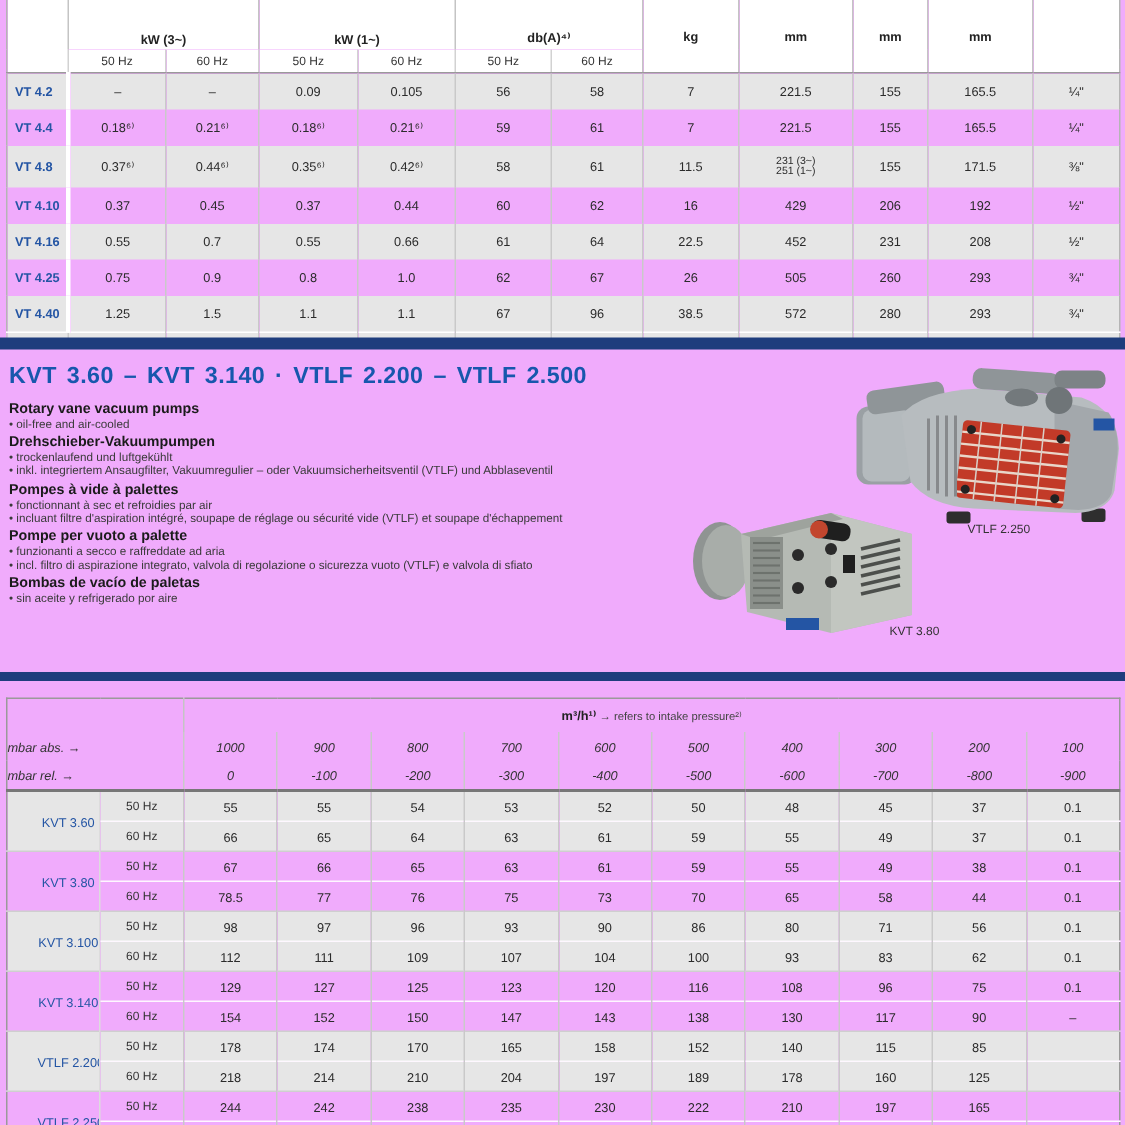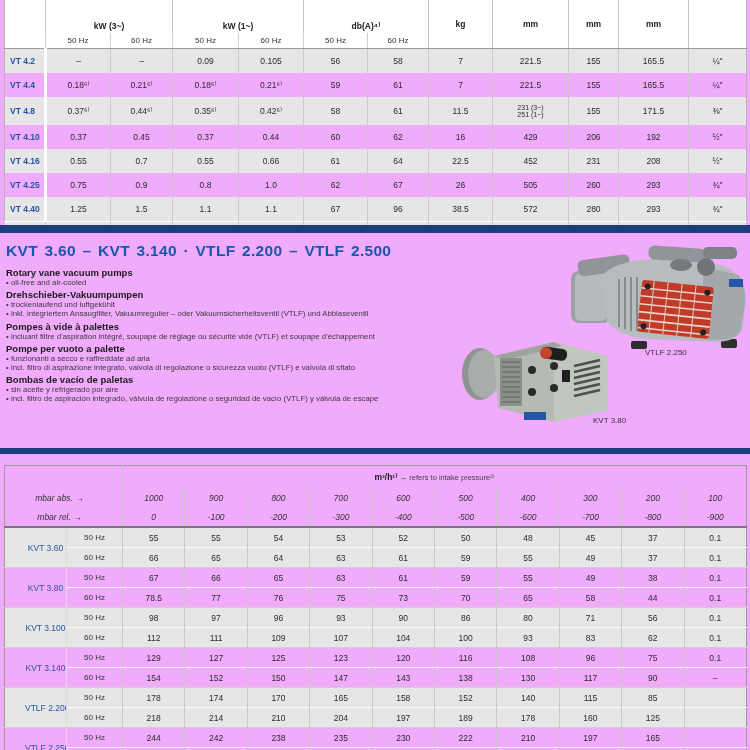--- a/index.html
+++ b/index.html
@@ -47,21 +47,21 @@
   .caption{position:absolute;font-size:8px;color:#333;}
   #cap-vtlf{left:645px;top:348px;}
   #cap-kvt{left:593px;top:416px;}
 
   
   #bottom-table{position:absolute;left:4px;top:465px;width:742px;
                 border:1px solid #9a9a9a;}
   #bottom-table .flowhead{height:22px;text-align:center;font-size:8.5px;font-weight:bold;color:#222;
                           border-left:1px solid #c4c4c4;vertical-align:middle;}
   #bottom-table .flowhead .note{font-weight:normal;font-size:7.5px;color:#444;}
-  #bottom-table .mbarlab{font-size:8.5px;font-style:italic;text-align:center;padding-right:8px;color:#333;height:15px;}
+  #bottom-table .mbarlab{font-size:8.5px;font-style:italic;text-align:left;padding-right:8px;color:#333;height:15px;}
   #bottom-table .mbarval{font-size:8.5px;font-style:italic;text-align:center;border-left:1px solid #c9c9c9;color:#333;}
   #bottom-table tr.mbarlast td{border-bottom:2px solid #777;}
   #bottom-table td{height:19px;}
   #bottom-table td.fval{font-size:8.5px;text-align:center;border-left:1px solid #c9c9c9;color:#2b2b2b;}
   #bottom-table td.hz{font-size:8px;text-align:center;color:#333;border-left:1px solid #dcdcdc;}
   #bottom-table td.bmodel{font-size:8.5px;font-weight:normal;color:#2455a4;text-align:center;padding-left:20px;}
   #bottom-table tr.shade td{background:#e6e6e6;}
   #bottom-table tr.pair-first td{border-top:1px solid #cfcfcf;}
   #bottom-table tr.second td{border-top:1px solid rgba(255,255,255,.9);}
 </style>
@@ -228,27 +228,27 @@
   <div class="navy-bar" id="bar1"></div>
 
   <div id="section-title">KVT 3.60 – KVT 3.140 · VTLF 2.200 – VTLF 2.500</div>
   <div id="lang-blocks">
       <div class="lang-head">Rotary vane vacuum pumps</div>
       <div class="lang-bullet">oil-free and air-cooled</div>
       <div class="lang-head">Drehschieber-Vakuumpumpen</div>
       <div class="lang-bullet">trockenlaufend und luftgekühlt</div>
       <div class="lang-bullet">inkl. integriertem Ansaugfilter, Vakuumregulier – oder Vakuumsicherheitsventil (VTLF) und Abblaseventil</div>
       <div class="lang-head">Pompes à vide à palettes</div>
+      <div class="lang-bullet">fonctionnant à sec et refroidies par air</div>
       <div class="lang-bullet">incluant filtre d'aspiration intégré, soupape de réglage ou sécurité vide (VTLF) et soupape d'échappement</div>
       <div class="lang-head">Pompe per vuoto a palette</div>
       <div class="lang-bullet">funzionanti a secco e raffreddate ad aria</div>
       <div class="lang-bullet">incl. filtro di aspirazione integrato, valvola di regolazione o sicurezza vuoto (VTLF) e valvola di sfiato</div>
       <div class="lang-head">Bombas de vacío de paletas</div>
       <div class="lang-bullet">sin aceite y refrigerado por aire</div>
-      <div class="lang-bullet">incl. filtro de aspiración integrado, válvula de regolazione o seguridad de vacío (VTLF) y válvula de escape</div>
     </div>
 
   <svg class="pump" style="left:553px;top:243px" width="197" height="112" viewBox="0 0 197 112">
 
     <rect x="78" y="98" width="16" height="8" rx="2" fill="#2e2e2e"></rect>
     <rect x="168" y="96" width="16" height="9" rx="2" fill="#2e2e2e"></rect>
 
     <rect x="18" y="28" width="40" height="52" rx="8" fill="#9aa0a4"></rect>
     <rect x="22" y="30" width="32" height="48" rx="6" fill="#b4babd"></rect>
     <rect x="24" y="18" width="52" height="16" rx="5" fill="#8f9598" transform="rotate(-8 24 18)"></rect>

